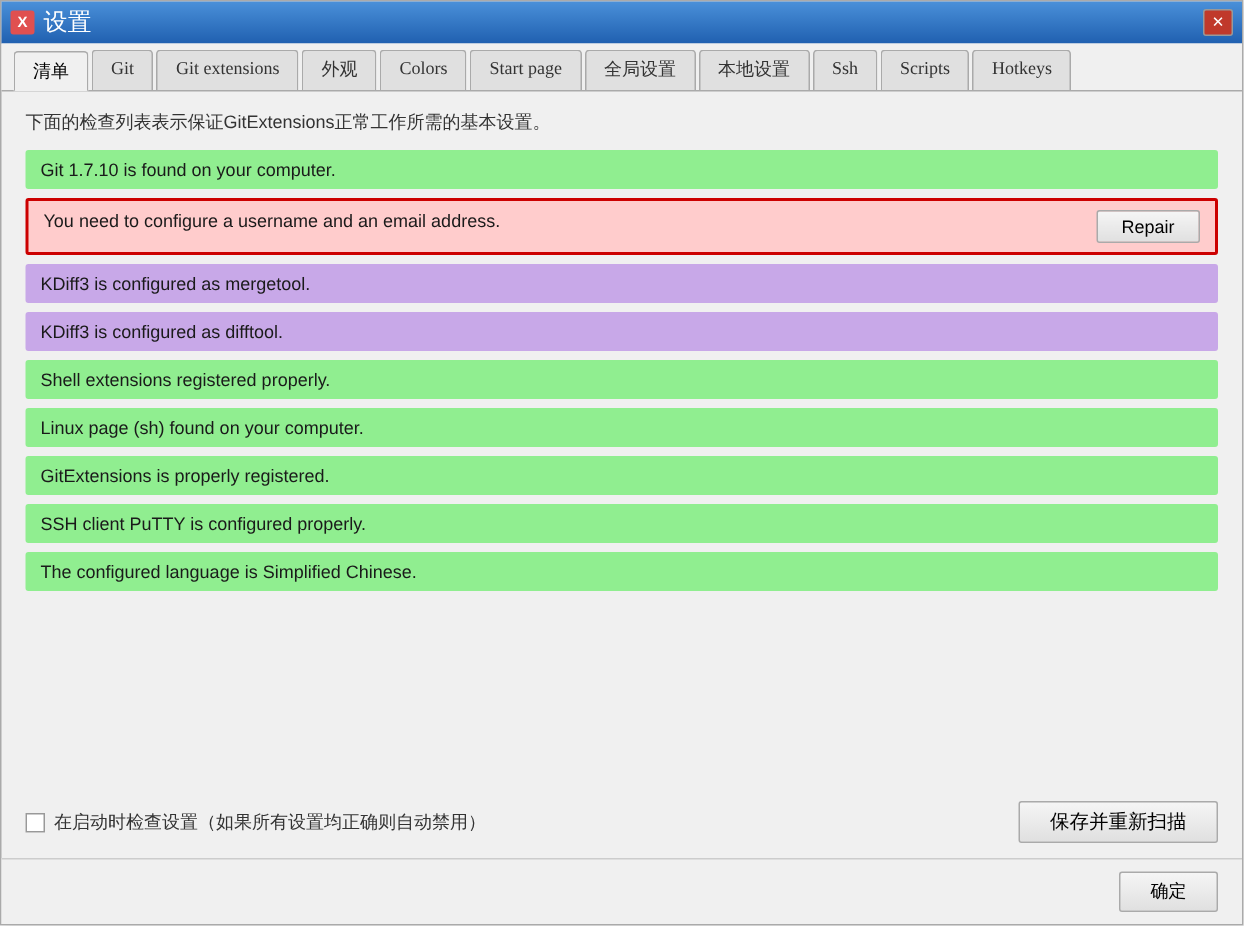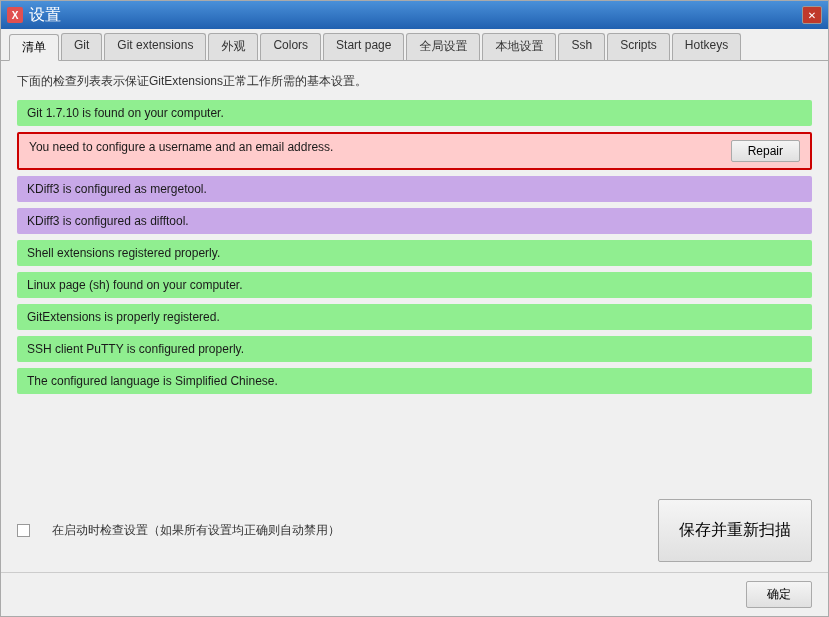--- a/index.html
+++ b/index.html
@@ -84,20 +84,21 @@
     .tab {
       padding: 4px 12px;
       border: 1px solid #aaa;
       border-bottom: none;
       background: #e0e0e0;
       cursor: pointer;
       margin-right: 2px;
       font-size: 12px;
       border-radius: 3px 3px 0 0;
       color: #333;
+      font-family: Liberation Serif, serif;
     }
     .tab.active {
       background: #f0f0f0;
       border-bottom: 1px solid #f0f0f0;
       color: #000;
       z-index: 1;
       position: relative;
       bottom: -1px;
     }
     .content {
@@ -144,45 +145,45 @@
     .footer {
       padding: 10px 16px;
       display: flex;
       align-items: center;
       justify-content: space-between;
       flex-shrink: 0;
     }
     .footer-left {
       display: flex;
       align-items: center;
-      gap: 22px;
+      gap: 6px;
     }
     .checkbox {
       width: 13px;
       height: 13px;
       border: 1px solid #999;
       background: white;
       display: inline-block;
       cursor: pointer;
     }
     .footer-label {
       font-size: 12px;
       color: #333;
     }
     .footer-right {
       display: flex;
       gap: 8px;
     }
     .action-btn {
-      padding: 20px 20px;
+      padding: 4px 20px;
       background: linear-gradient(to bottom, #f5f5f5, #e0e0e0);
       border: 1px solid #aaa;
       border-radius: 2px;
       cursor: pointer;
-      font-size: 16px;
+      font-size: 13px;
     }
     .bottom-bar {
       padding: 8px 16px;
       display: flex;
       justify-content: flex-end;
       border-top: 1px solid #ccc;
       background: #f0f0f0;
       flex-shrink: 0;
     }
     .ok-btn {

